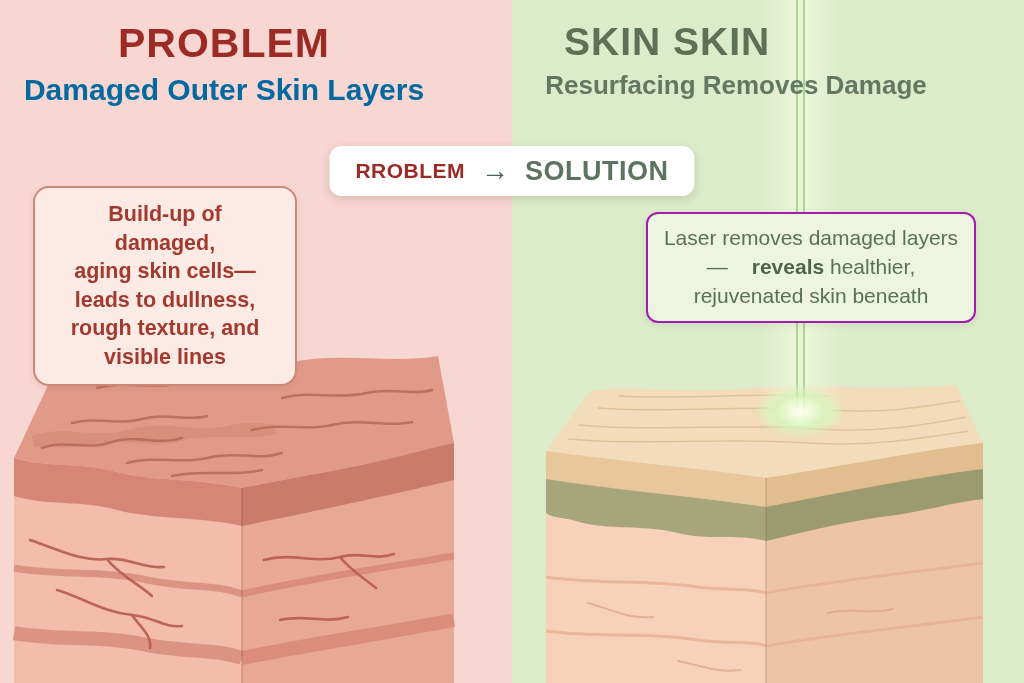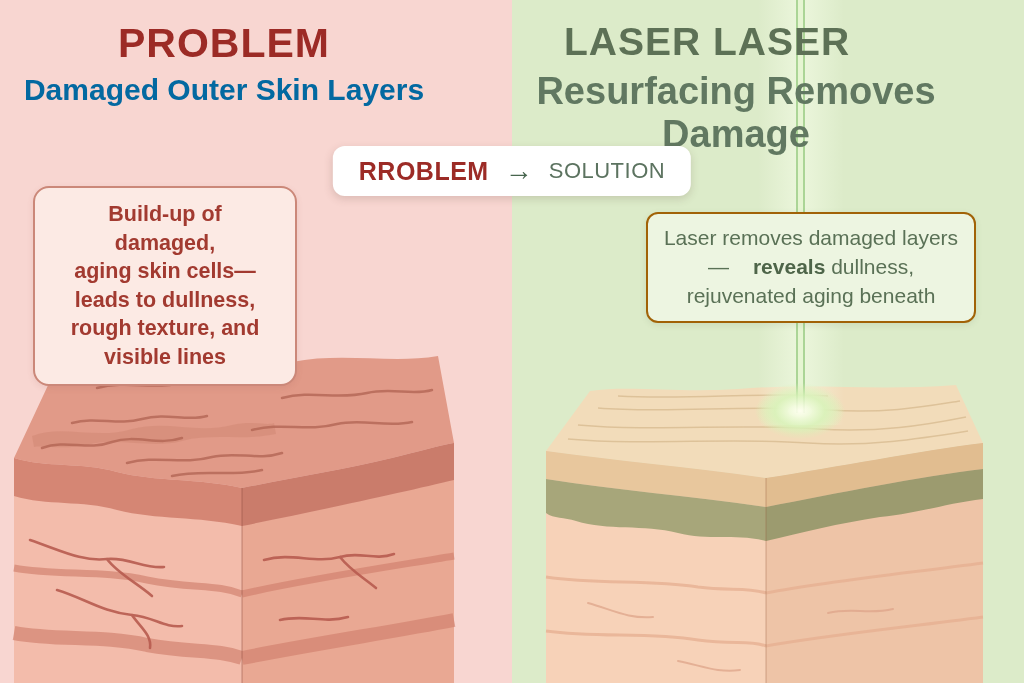--- a/index.html
+++ b/index.html
@@ -24,45 +24,45 @@
   }
   .subtitle-left {
     font-size: 30px; font-weight: 600; color: #0369a1;
     text-align: center; margin-top: 6px;
   }
   .title-right {
     font-size: 39px; font-weight: 800; color: #5d7156;
     text-align: left; padding-left: 52px; letter-spacing: 1px;
   }
   .subtitle-right {
-    font-size: 38px; font-weight: 600; color: #617861;
+    font-size: 26px; font-weight: 600; color: #617861;
     text-align: center; margin-top: 6px;
   }
 
   .badge {
     position: absolute; top: 146px; left: 512px; transform: translateX(-50%);
     background: #ffffff; border-radius: 12px; padding: 9px 26px;
     display: flex; gap: 16px; align-items: center;
     box-shadow: 0 3px 8px rgba(90,60,50,0.18);
     z-index: 6; white-space: nowrap;
   }
-  .badge-problem  { font-size: 25px; font-weight: 800; color: #9c2b26; letter-spacing: .5px; }
+  .badge-problem  { font-size: 21px; font-weight: 800; color: #9c2b26; letter-spacing: .5px; }
   .badge-arrow    { font-size: 28px; font-weight: 700; color: #47654e; }
-  .badge-solution { font-size: 22px; font-weight: 400; color: #5c7360; letter-spacing: .5px; }
+  .badge-solution { font-size: 27px; font-weight: 700; color: #5c7360; letter-spacing: .5px; }
 
   .callout-left {
     position: absolute; left: 33px; top: 186px; width: 264px; box-sizing: border-box;
     background: #fceae4; border: 2.5px solid #cb8879; border-radius: 16px;
     padding: 12px 24px; font-size: 21.5px; line-height: 1.33; font-weight: 600;
     color: #a23a30; text-align: center; white-space: pre-line;
     z-index: 6; box-shadow: 0 2px 6px rgba(150,80,70,0.12);
   }
   .callout-right {
     position: absolute; left: 646px; top: 212px; width: 330px; box-sizing: border-box;
-    background: #edf5e1; border: 2px solid #a16207; border-radius: 12px;
+    background: #edf5e1; border: 2px solid #a21caf; border-radius: 12px;
     padding: 10px 8px; font-size: 21px; line-height: 1.38; font-weight: 500;
     color: #5a7156; text-align: center;
     z-index: 6; box-shadow: 0 2px 6px rgba(90,110,70,0.12);
   }
   .callout-right .line { display: block; }
   .callout-right b { font-weight: 800; color: #4e6549; margin-left: 24px; }
 
   .illus-left  { position: absolute; left: 2px;   top: 328px; width: 458px; height: 355px; z-index: 2; }
   .illus-right { position: absolute; left: 528px; top: 363px; width: 470px; height: 320px; z-index: 2; }
 
@@ -194,35 +194,35 @@
     </g>
   </svg>
 
   <div class="impact-glow"></div>
 
   <div class="header header-left">
     <div class="title-left">PROBLEM</div>
     <div class="subtitle-left">Damaged Outer Skin Layers</div>
   </div>
   <div class="header header-right">
-    <div class="title-right">LASER LASER</div>
+    <div class="title-right">SKIN SKIN</div>
     <div class="subtitle-right">Resurfacing Removes Damage</div>
   </div>
 
   <div class="badge">
     <span class="badge-problem">RROBLEM</span>
     <span class="badge-arrow">→</span>
     <span class="badge-solution">SOLUTION</span>
   </div>
 
   <div class="callout-left">Build-up of damaged,
 aging skin cells—
 leads to dullness,
 rough texture, and
 visible lines</div>
 
   <div class="callout-right">
     <span class="line">Laser removes damaged layers</span>
-    <span class="line"><span>—</span><b>reveals</b><span> dullness,</span></span>
-    <span class="line">rejuvenated aging beneath</span>
+    <span class="line"><span>—</span><b>reveals</b><span> healthier,</span></span>
+    <span class="line">rejuvenated skin beneath</span>
   </div>
 
 </div>
 
 </body></html>

